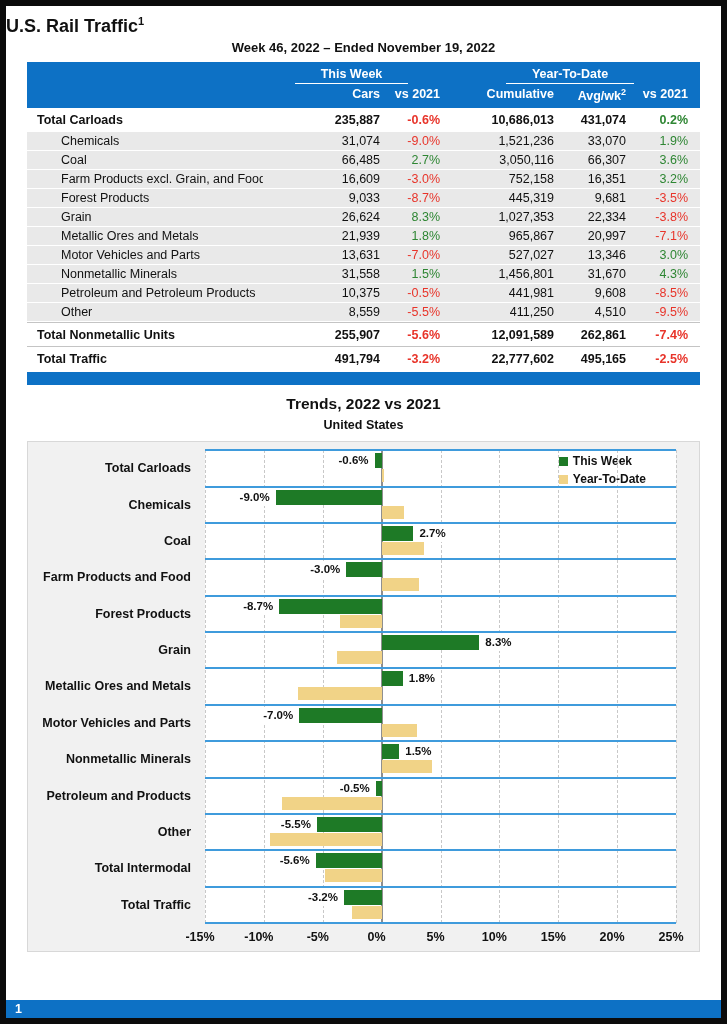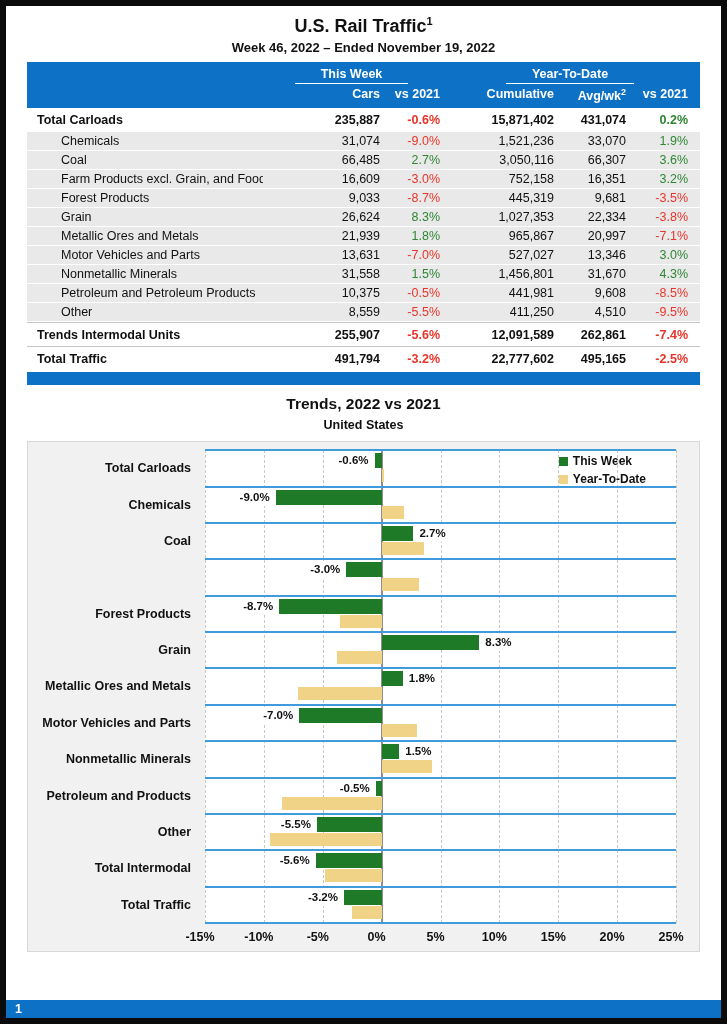--- a/index.html
+++ b/index.html
@@ -1,21 +1,21 @@
 <!DOCTYPE html>
 <html><head>
 <meta charset="utf-8">
 <style>
   html,body{margin:0;padding:0;background:#222;}
   *{box-sizing:border-box;}
   .page{position:relative;width:727px;height:1024px;background:#0b0b0b;font-family:"Liberation Sans",sans-serif;color:#111;}
   .inner{position:absolute;left:6px;top:6px;right:6px;bottom:6px;background:#fff;overflow:hidden;}
 
   
-  .doc-title{margin-top:9px;text-align:center;font-size:18px;font-weight:bold;}
+  .doc-title{margin-top:9px;font-size:18px;font-weight:bold;}
   .doc-title sup{font-size:11px;}
   .doc-subtitle{margin-top:3px;text-align:center;font-size:13px;font-weight:bold;}
 
   
   .rail-table{width:673px;margin:7px 0 0 21px;font-size:12.5px;}
   .thead{background:#0d71c5;color:#fff;font-weight:bold;}
   .grp-row{display:grid;grid-template-columns:236px 177px 260px;padding-top:5px;}
   .grp{text-align:center;}
   .grp-inner{display:inline-block;border-bottom:1px solid #fff;padding:0 26px 2px;}
   .cols-row{display:grid;grid-template-columns:236px 117px 60px 114px 72px 74px;padding:3px 0 5px;}
@@ -85,21 +85,21 @@
           <div class="num">Cumulative</div>
           <div class="num"><span>Avg/wk</span><sup>2</sup></div>
           <div class="num yvs">vs 2021</div>
         </div>
       </div>
       <div>
   <div class="trow total first">
     <div class="name">Total Carloads</div>
     <div class="num cars">235,887</div>
     <div class="num wvs neg">-0.6%</div>
-    <div class="num cum">15,871,402</div>
+    <div class="num cum">10,686,013</div>
     <div class="num avg">431,074</div>
     <div class="num yvs pos">0.2%</div>
   </div>
 
   <div class="trow sub">
     <div class="name">Chemicals</div>
     <div class="num cars">31,074</div>
     <div class="num wvs neg">-9.0%</div>
     <div class="num cum">1,521,236</div>
     <div class="num avg">33,070</div>
@@ -181,21 +181,21 @@
   <div class="trow sub">
     <div class="name">Other</div>
     <div class="num cars">8,559</div>
     <div class="num wvs neg">-5.5%</div>
     <div class="num cum">411,250</div>
     <div class="num avg">4,510</div>
     <div class="num yvs neg">-9.5%</div>
   </div>
 
   <div class="trow total">
-    <div class="name">Trends Intermodal Units</div>
+    <div class="name">Total Nonmetallic Units</div>
     <div class="num cars">255,907</div>
     <div class="num wvs neg">-5.6%</div>
     <div class="num cum">12,091,589</div>
     <div class="num avg">262,861</div>
     <div class="num yvs neg">-7.4%</div>
   </div>
 
   <div class="trow total">
     <div class="name">Total Traffic</div>
     <div class="num cars">491,794</div>
@@ -210,20 +210,21 @@
 
 
     <div class="chart-title">Trends, 2022 vs 2021</div>
     <div class="chart-subtitle">United States</div>
 
     <div class="chart-fig">
       <div class="cat-labels">
           <div class="cat" style="top: 0%; height: 7.69231%;">Total Carloads</div>
           <div class="cat" style="top: 7.69231%; height: 7.69231%;">Chemicals</div>
           <div class="cat" style="top: 15.3846%; height: 7.69231%;">Coal</div>
+          <div class="cat" style="top: 23.0769%; height: 7.69231%;">Farm Products and Food</div>
           <div class="cat" style="top: 30.7692%; height: 7.69231%;">Forest Products</div>
           <div class="cat" style="top: 38.4615%; height: 7.69231%;">Grain</div>
           <div class="cat" style="top: 46.1538%; height: 7.69231%;">Metallic Ores and Metals</div>
           <div class="cat" style="top: 53.8462%; height: 7.69231%;">Motor Vehicles and Parts</div>
           <div class="cat" style="top: 61.5385%; height: 7.69231%;">Nonmetallic Minerals</div>
           <div class="cat" style="top: 69.2308%; height: 7.69231%;">Petroleum and Products</div>
           <div class="cat" style="top: 76.9231%; height: 7.69231%;">Other</div>
           <div class="cat" style="top: 84.6154%; height: 7.69231%;">Total Intermodal</div>
           <div class="cat" style="top: 92.3077%; height: 7.69231%;">Total Traffic</div>
         </div>

